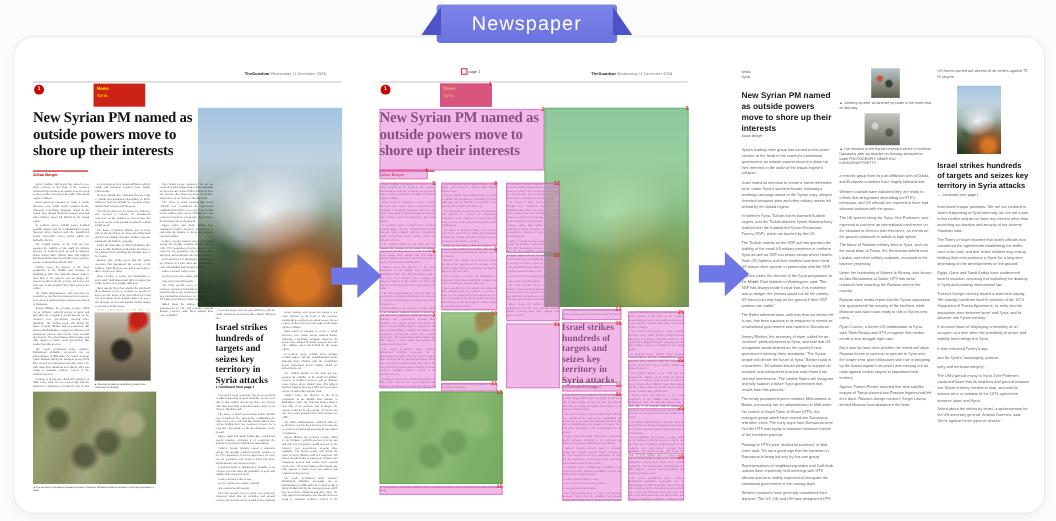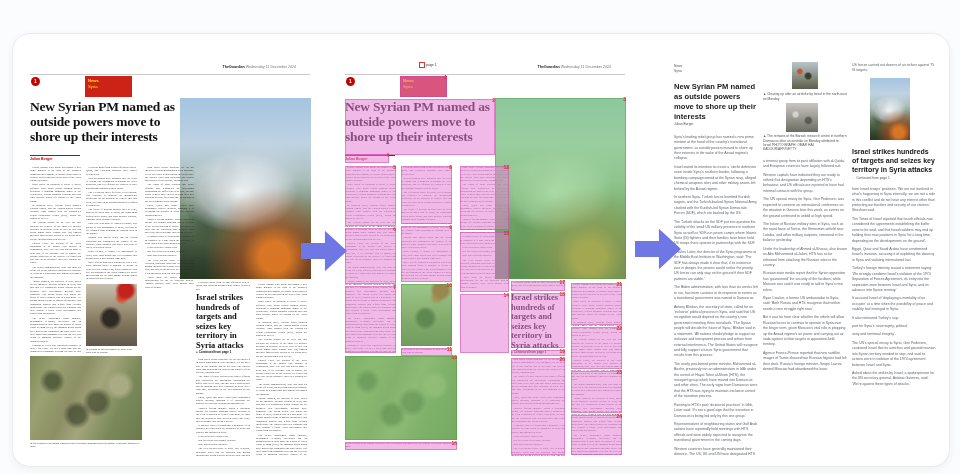--- a/index.html
+++ b/index.html
@@ -125,20 +125,23 @@
   .xc1 .paras{left:0;top:72px;width:84px;height:322px;}
   .xc2 .paras{left:0;top:96px;width:84px;height:298px;}
   .xc3 .paras{left:0;top:124px;width:84px;height:268px;}
 </style>
 </head>
 <body>
 
 <div class="stage">
   <div class="card"></div>
 
+  <div class="ribbon">
+    <span>Newspaper</span>
+  </div>
 
   <div class="panel panel-left page-host">
   <div class="np">
     <div class="masthead"><b>TheGuardian</b> <span class="dt">Wednesday 11 December 2024</span></div>
     <div class="toprule"></div>
     <div class="pagedot">1</div>
     <div class="kicker">
       <div class="k1">News</div>
       <div class="k2">Syria</div>
     </div>

